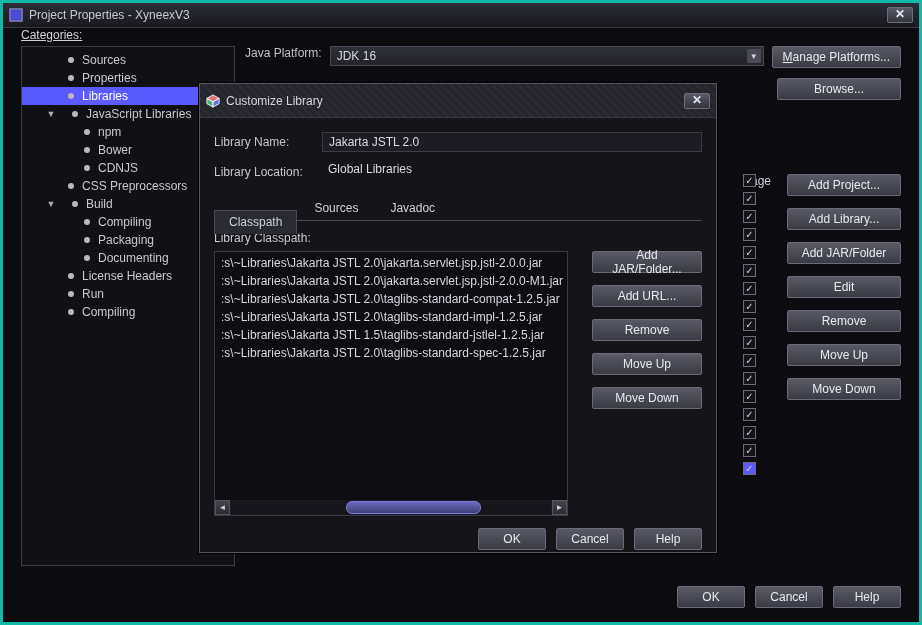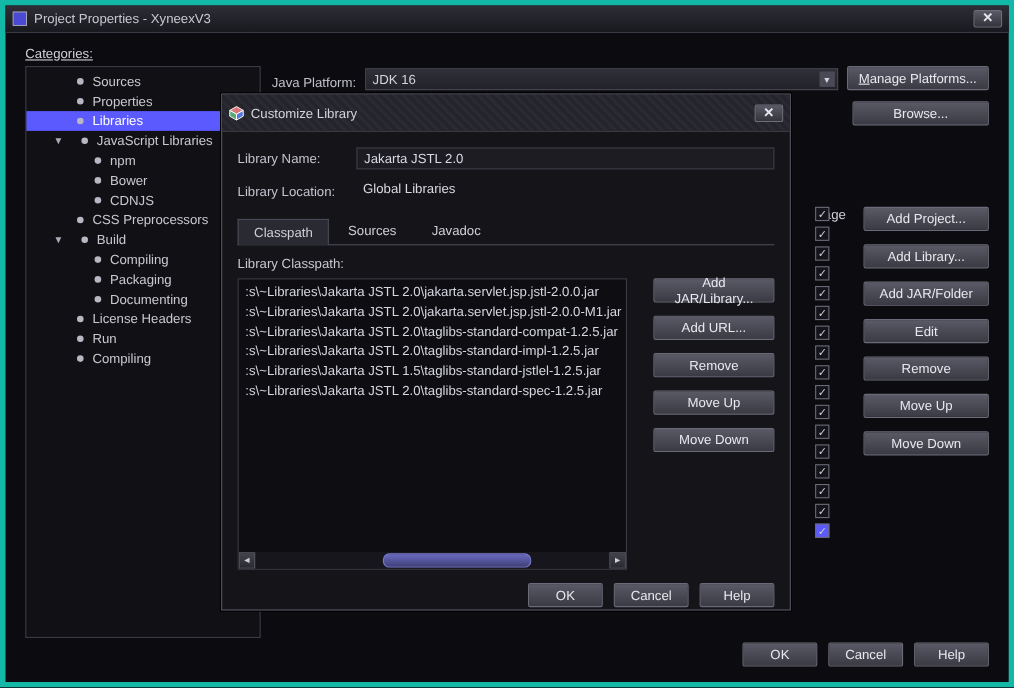--- a/index.html
+++ b/index.html
@@ -1,52 +1,52 @@
 <!DOCTYPE html>
 <html><head>
 <meta charset="utf-8">
 <style>
   * { margin: 0; padding: 0; box-sizing: border-box; font-family: Tahoma, Verdana, sans-serif; font-size: 12px; }
   body { background: #0a0a0c; width: 922px; height: 625px; overflow: hidden; color: #c8c8d0; }
-  .window { position: relative; width: 922px; height: 625px; background: #0c0c10; border: 5px solid #14b8a6; }
+  .window { position: relative; width: 922px; height: 625px; background: #0c0c10; border: 3px solid #14b8a6; }
   .titlebar { height: 25px; background: linear-gradient(to bottom, #2e2e38, #18181e); display: flex; align-items: center; padding: 0 6px; border-bottom: 1px solid #3a3a44; }
   .titlebar .icon { width: 14px; height: 14px; margin-right: 6px; }
   .titlebar .title { flex: 1; color: #c8c8d4; }
   .title-close { width: 26px; height: 16px; background: linear-gradient(to bottom, #5a5a68, #34343c); border: 1px solid #6e6e7a; border-radius: 2px; color: #e6e6ee; text-align: center; line-height: 12px; font-weight: bold; cursor: pointer; }
-  .content { position: absolute; top: 25px; left: 0; right: 0; bottom: 0; padding: 12px 18px; }
+  .content { position: absolute; top: 25px; left: 0; right: 0; bottom: 0; padding: 0 18px; }
   .categories-label { color: #d0d0d8; margin-bottom: 4px; }
   .main-layout { display: flex; gap: 10px; height: 520px; }
   .tree { width: 214px; border: 1px solid #3a3a44; background: #111115; padding: 4px 0; }
   .tree-row { height: 18px; line-height: 18px; padding-left: 8px; display: flex; align-items: center; cursor: default; }
   .tree-row.selected { background: #5a5aff; color: #fff; }
   .tree-row .bullet { width: 6px; height: 6px; border-radius: 50%; background: #b8b8c4; margin: 0 8px 0 12px; }
   .tree-row .twisty { width: 10px; text-align: center; margin: 0 4px 0 0; font-size: 9px; color: #aab; }
   .tree-row.indent1 { padding-left: 24px; }
   .tree-row.indent2 { padding-left: 40px; }
   .right-pane { flex: 1; position: relative; }
-  .field-row { display: flex; align-items: flex-end; gap: 8px; margin-bottom: 6px; }
+  .field-row { display: flex; align-items: flex-start; gap: 8px; margin-bottom: 6px; }
   .field-label { color: #c0c0ca; }
   .combo { flex: 1; height: 20px; background: linear-gradient(to bottom, #30303a, #222228); border: 1px solid #4a4a56; display: flex; align-items: center; padding: 0 6px; color: #d4d4de; position: relative; }
   .combo .arrow { position: absolute; right: 2px; top: 2px; width: 14px; height: 14px; background: #4a4a56; display: flex; align-items: center; justify-content: center; font-size: 8px; }
   .btn { height: 22px; min-width: 110px; padding: 0 10px; background: linear-gradient(to bottom, #5a5a66, #3a3a44); border: 1px solid #6a6a78; color: #e8e8f0; border-radius: 2px; cursor: pointer; display: inline-flex; align-items: center; justify-content: center; }
   .btn.small { min-width: 68px; }
   .right-buttons { position: absolute; right: 0; top: 128px; width: 114px; display: flex; flex-direction: column; gap: 12px; }
   .bottom-buttons { position: absolute; bottom: 14px; right: 18px; display: flex; gap: 10px; }
   
   .dialog { position: absolute; left: 196px; top: 80px; width: 518px; height: 470px; background: #151519; border: 1px solid #565664; box-shadow: 0 0 0 1px #000; }
   .dlg-title { height: 34px; background: repeating-linear-gradient(45deg,#2a2a32,#2a2a32 3px,#24242a 3px,#24242a 6px); display: flex; align-items: center; padding: 0 6px; border-bottom: 1px solid #3a3a44; }
   .dlg-title .title { flex: 1; color: #d4d4de; }
   .dlg-body { padding: 14px 14px; height: calc(100% - 22px); display: flex; flex-direction: column; }
   .dlg-field-row { display: flex; align-items: center; gap: 12px; margin-bottom: 10px; }
   .dlg-field-row .lbl { width: 96px; color: #c4c4ce; }
   .dlg-input { flex: 1; height: 20px; background: #1c1c22; border: 1px solid #3c3c46; color: #dadae4; padding: 0 6px; }
   .dlg-input.readonly { background: transparent; border: none; }
   .tabs { display: flex; align-items: flex-end; border-bottom: 1px solid #4a4a56; margin-top: 4px; }
   .tab { padding: 4px 14px 5px; color: #cfcfd8; cursor: pointer; border: 1px solid transparent; border-bottom: none; margin-right: 2px; }
-  .tab.active { background: #2a2a32; border-color: #4a4a56; position: relative; top: 1px; }
+  .tab.active { background: #2a2a32; border-color: #4a4a56; position: relative; top: 14px; }
   .dlg-under-tabs { margin-top: 10px; color: #c8c8d0; }
   .dlg-list-area { display: flex; gap: 24px; margin-top: 6px; flex: 1; min-height: 0; }
   .dlg-list { flex: 1; background: #0e0e12; border: 1px solid #3a3a44; overflow: hidden; position: relative; }
   .dlg-list-inner { padding: 2px 0; }
   .dlg-list-row { height: 18px; line-height: 18px; padding: 0 6px; color: #d6d6e0; white-space: nowrap; overflow: hidden; }
   .dlg-list .hscroll { position: absolute; bottom: 0; left: 0; right: 0; height: 15px; background: #1a1a20; display: flex; align-items: center; }
   .hscroll .arrow-btn { width: 15px; height: 15px; background: linear-gradient(#44444e,#2a2a32); border: 1px solid #555562; display: flex; align-items: center; justify-content: center; font-size: 8px; color: #cfcfda; }
   .hscroll .track { flex: 1; height: 13px; margin: 0 1px; background: #16161c; position: relative; }
   .hscroll .thumb { position: absolute; left: 36%; top: 0; width: 42%; height: 100%; background: linear-gradient(#6a6ac0,#3f3f78); border: 1px solid #7a7ad4; border-radius: 6px; }
   .dlg-side-btns { width: 110px; display: flex; flex-direction: column; gap: 12px; }
@@ -247,21 +247,21 @@
             </div>
           <div class="hscroll">
             <div class="arrow-btn">◄</div>
             <div class="track">
                 <div class="thumb"></div>
               </div>
             <div class="arrow-btn">►</div>
           </div>
         </div>
         <div class="dlg-side-btns">
-          <button class="btn">Add JAR/Library...</button>
+          <button class="btn">Add JAR/Folder...</button>
           <button class="btn">Add URL...</button>
           <button class="btn">Remove</button>
           <button class="btn">Move Up</button>
           <button class="btn">Move Down</button>
         </div>
       </div>
 
       <div class="dlg-bottom">
         <button class="btn small">OK</button>
         <button class="btn small">Cancel</button>

